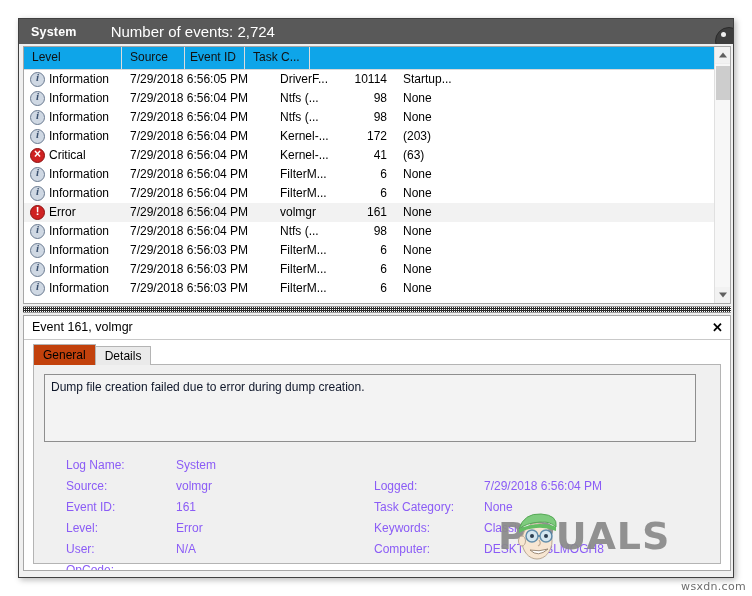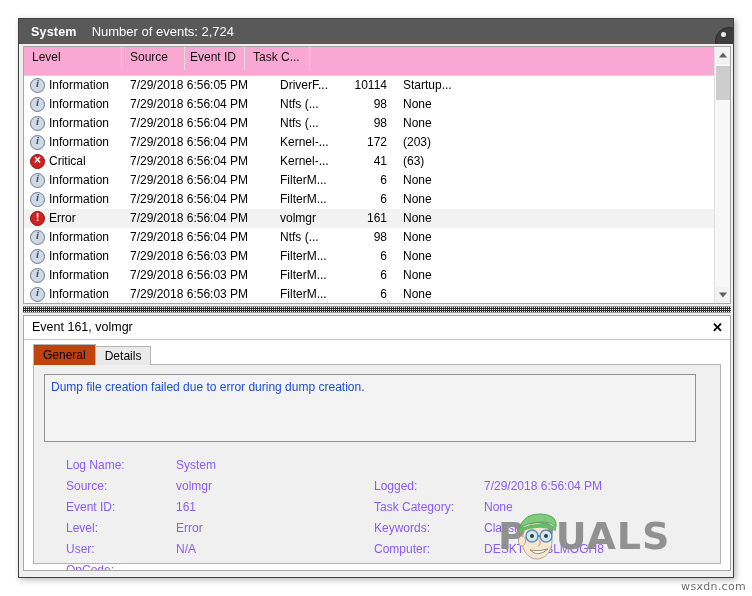--- a/index.html
+++ b/index.html
@@ -46,22 +46,22 @@
     box-sizing: border-box;
     padding-left: 12px;
     overflow: hidden;
   }
   #log-header .hdr-title {
     font-weight: bold;
     font-size: 12.5px;
     letter-spacing: .2px;
   }
   #log-header .hdr-count {
-    margin-left: 15px;
-    font-size: 13px;
+    margin-left: 34px;
+    font-size: 15px;
   }
   
   .header-orb {
     position: absolute;
     right: -8px;
     top: 8px;
     width: 26px;
     height: 26px;
     border-radius: 50%;
     background: #3d3d3d;
@@ -95,22 +95,22 @@
     left: 0;
     top: 0;
     width: 692px;
     height: 100%;
     overflow: hidden;
   }
 
   
   #column-header {
     display: flex;
-    height: 29px;
-    background: #f9a8d4;
+    height: 23px;
+    background: #0ea5e9;
     border-bottom: 1px solid #d8d8d8;
     box-sizing: border-box;
   }
   #column-header .col {
     box-sizing: border-box;
     padding: 3px 0 0 8px;
     font-size: 12px;
     color: #111;
     border-right: 1px solid #dcdcdc;
     height: 23px;
@@ -348,21 +348,21 @@
     position: absolute;
     left: 10px;
     top: 9px;
     width: 652px;
     height: 68px;
     background: #f3f3f3;
     border: 1px solid #8e8e8e;
     box-sizing: border-box;
     padding: 5px 6px;
     font-size: 12px;
-    color: #1d4ed8;
+    color: #0f172a;
     overflow: hidden;
   }
 
   
   #props {
     position: absolute;
     left: 10px;
     top: 90px;
     width: 668px;
     height: 100px;

